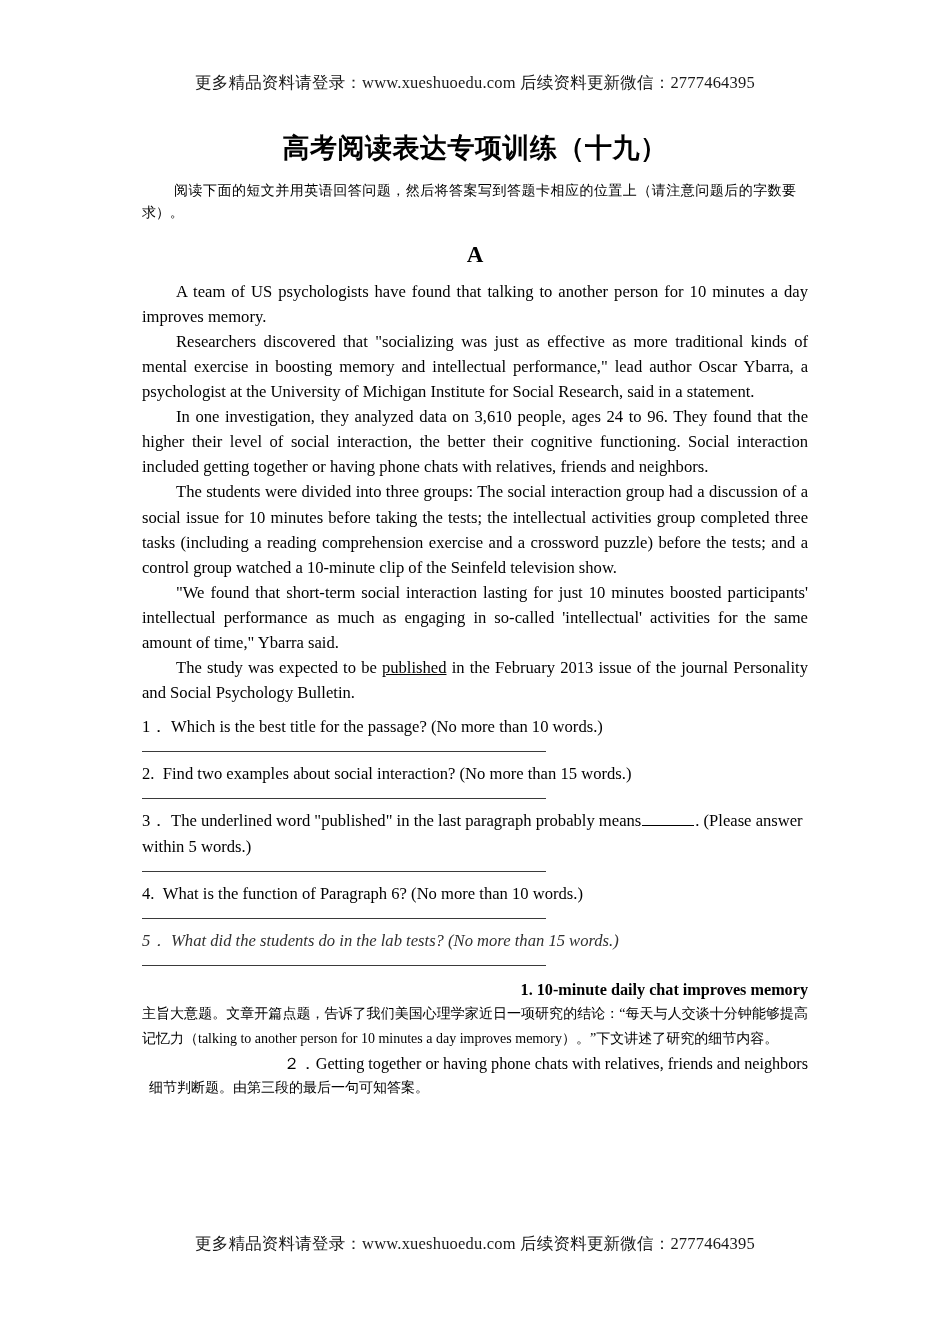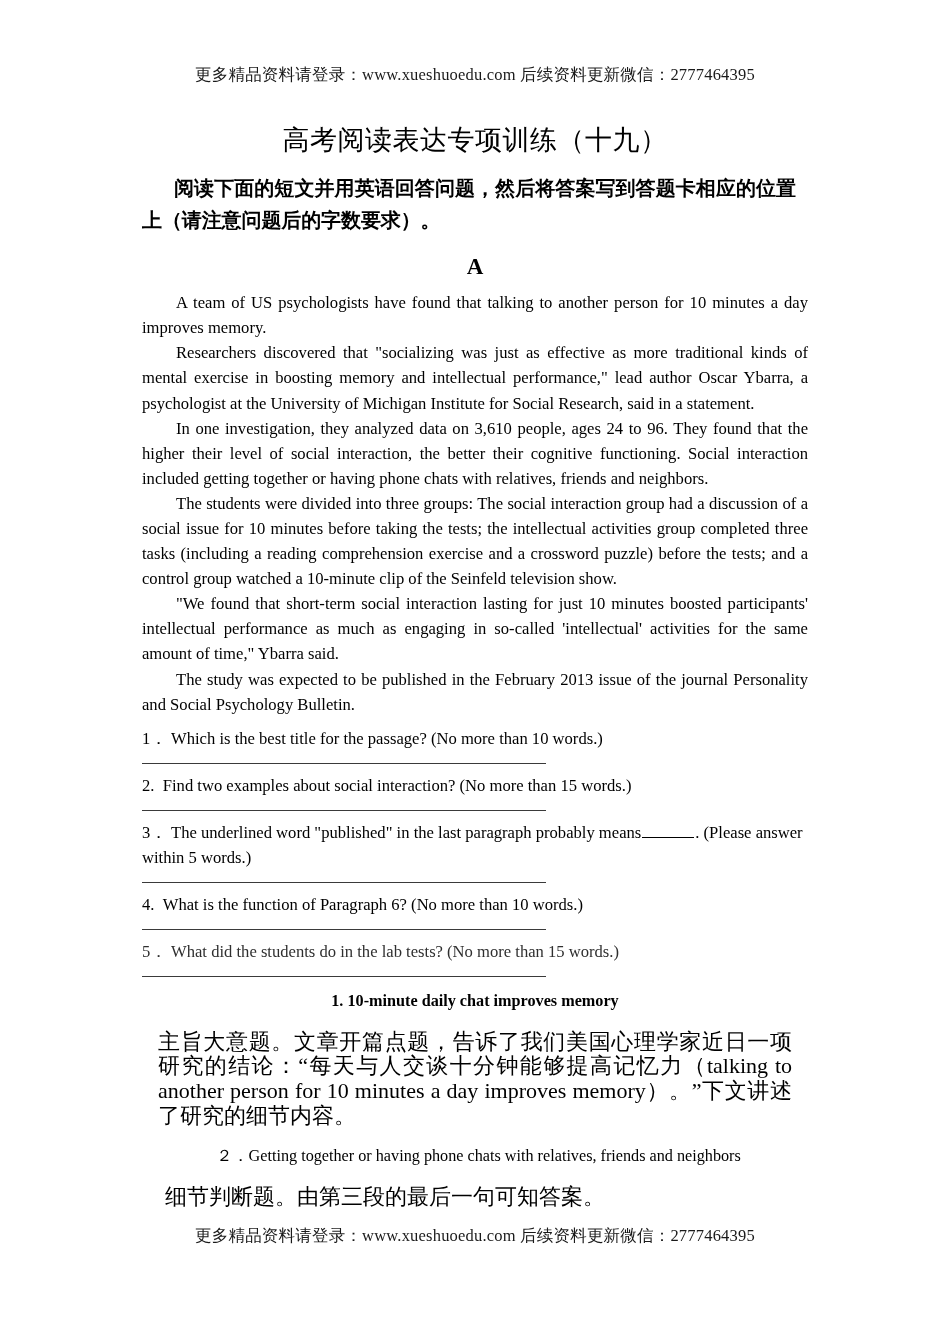--- a/index.html
+++ b/index.html
@@ -38,31 +38,31 @@
   .footer-band {
     position: absolute;
     left: 0; right: 0;
     top: 1225px;
   }
 
   
   .doc-title {
     text-align: center;
     font-size: 27px;
-    font-weight: normal;
+    font-weight: bold;
     letter-spacing: 0.5px;
-    margin: 0;
+    margin: 8px;
     padding-top: 124px;
     line-height: 1.25;
   }
 
   
   .instruction {
-    font-size: 20px;
-    font-weight: bold;
+    font-size: 14px;
+    font-weight: normal;
     line-height: 1.62;
     margin: 14px 12px 0 0;
     text-align: justify;
     text-indent: 32px;
     letter-spacing: -0.1px;
   }
 
   
   .section-letter {
     text-align: center;
@@ -75,21 +75,21 @@
   
   .para {
     font-size: 16.6px;
     line-height: 25.1px;
     text-align: justify;
     text-justify: inter-word;
     text-indent: 34px;
     margin: 0;
   }
   .para + .para { margin-top: 0; }
-  .u { }
+  .u { text-decoration: underline; }
 
   
   .questions {
     margin-top: 9px;
   }
   .q {
     font-size: 16.6px;
     line-height: 25.1px;
     margin: 0;
     text-align: left;
@@ -101,38 +101,38 @@
     height: 0.92em;
     vertical-align: baseline;
     margin: 0 1px;
   }
   .answer-rule {
     width: 404px;
     height: 0;
     border-top: 1.3px solid #3a3a3a;
     margin: 12px 0 9px 0;
   }
-  .q5 { color: #2f2f2f; }
+  .q5 { color: #2f2f2f; font-style: italic; }
 
   
   .key {
     margin-top: 12px;
   }
   .key-line {
     font-size: 16.2px;
     line-height: 24.6px;
     margin: 0;
-    text-align: center;
+    text-align: right;
   }
   .key-bold { font-weight: bold; }
   .key-cn {
-    font-size: 22px;
+    font-size: 14px;
     line-height: 24.6px;
     text-align: justify;
-    margin: 16px;
+    margin: 0;
   }
   .key-indent { padding-left: 7px; }
 </style>
 </head>
 <body>
 
 <div class="page">
 
   <div class="header-band">
     <div class="watermark">更多精品资料请登录：www.xueshuoedu.com 后续资料更新微信：2777464395</div>

